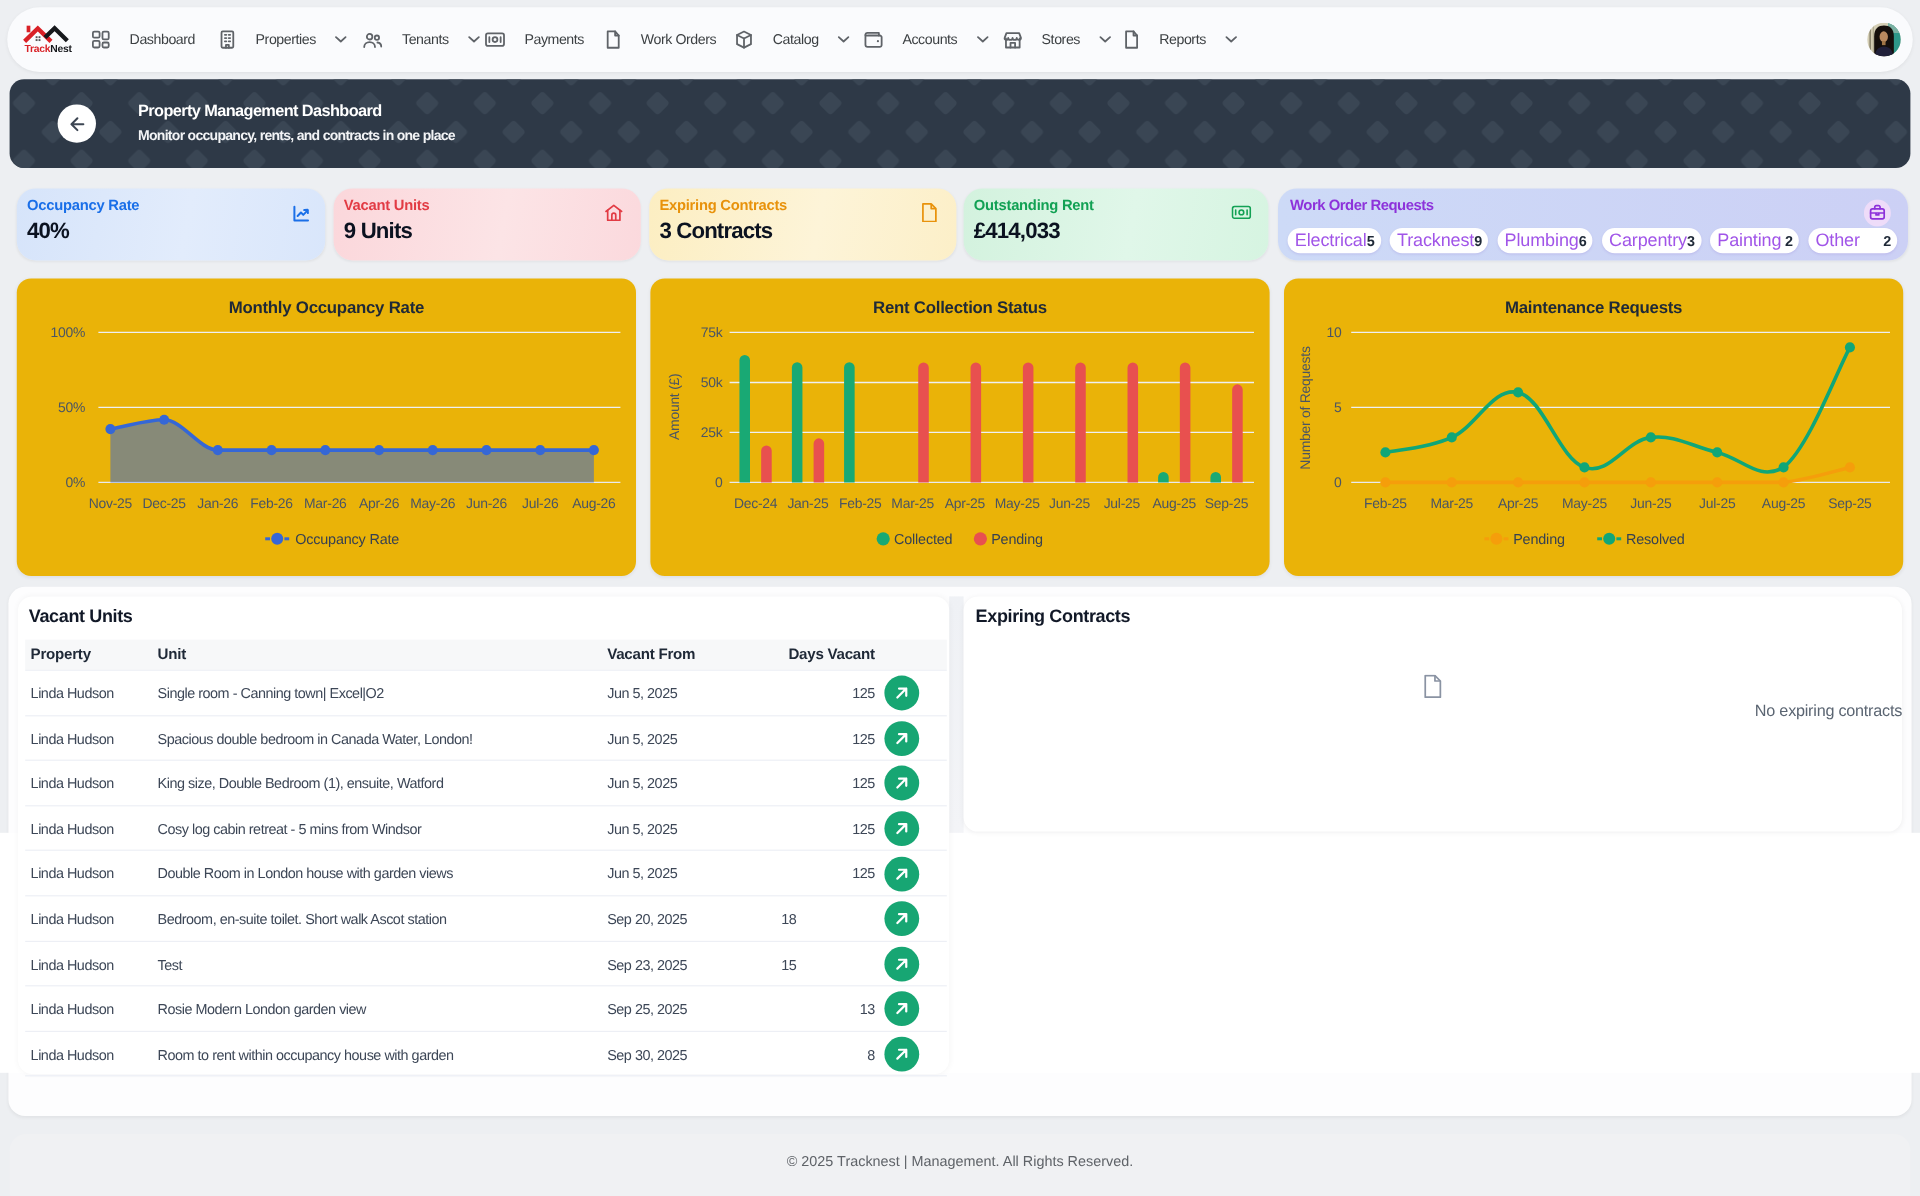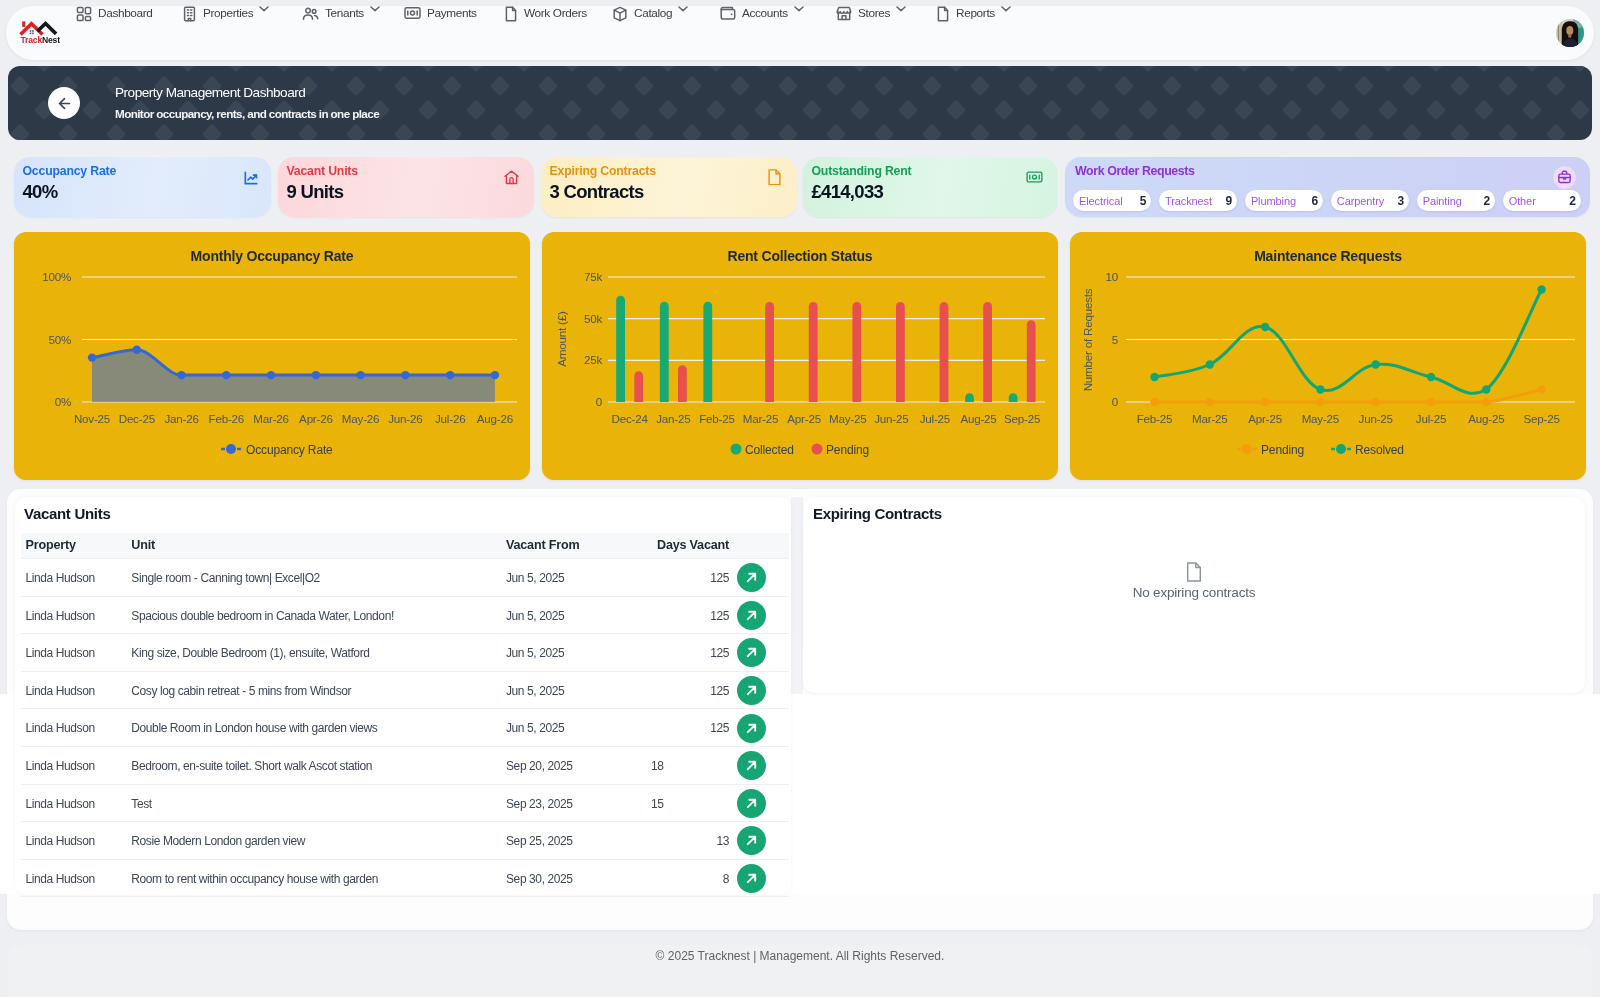--- a/index.html
+++ b/index.html
@@ -2,39 +2,39 @@
 <html><head>
 <meta charset="utf-8">
 <style>
 * { margin:0; padding:0; box-sizing:border-box; }
 html,body { width:1600px; height:997px; overflow:hidden; background:#edeff2;
   font-family:"Liberation Sans", sans-serif; position:relative; }
 .abs { position:absolute; }
 
 .nav { position:absolute; left:6px; top:6px; width:1588px; height:54px; background:#fafbfd;
   border-radius:27px; box-shadow:0 1px 3px rgba(60,64,67,.08); }
-.navitem { position:absolute; top:6px; height:54px; display:flex; align-items:flex-start; gap:6px;
+.navitem { position:absolute; top:6px; height:54px; display:flex; align-items:center; gap:16px;
   font-size:11.8px; color:#3c4043; font-weight:400; letter-spacing:-.35px; }
 .navitem svg { flex:0 0 auto; }
 
 .hero { position:absolute; left:8px; top:66px; width:1584px; height:74px; border-radius:12px;
   background:#2e3947; overflow:hidden; }
 .hero .back { position:absolute; left:40px; top:21px; width:32px; height:32px; border-radius:50%;
   background:#fff; display:flex; align-items:center; justify-content:center; }
-.hero h1 { position:absolute; left:107px; top:19px; font-size:13.6px; font-weight:400; color:#fff; letter-spacing:-.5px;}
+.hero h1 { position:absolute; left:107px; top:19px; font-size:13.6px; font-weight:700; color:#fff; letter-spacing:-.5px;}
 .hero p  { position:absolute; left:107px; top:41px; font-size:11.7px; font-weight:600; color:#f3f4f6; letter-spacing:-.6px; }
 
 .stat { position:absolute; top:156.5px; height:60px; border-radius:16px; box-shadow:0 1px 2px rgba(0,0,0,.05); }
 .stat .t { position:absolute; left:8.5px; top:7.5px; font-size:12.3px; font-weight:600; letter-spacing:-.2px; }
 .stat .v { position:absolute; left:8.5px; top:24px; font-size:18.5px; font-weight:700; color:#0b1220; letter-spacing:-.7px;}
 .stat .ic { position:absolute; top:10px; }
 .chiprow { position:absolute; left:8px; top:33.5px; width:508px; display:flex; gap:7.6px; }
 .chip { flex:1; height:21px; background:#fff; border-radius:11px; display:flex; align-items:center;
   justify-content:space-between; padding:0 5px 0 6px; box-shadow:0 1px 2px rgba(120,90,200,.18); }
-.chip span { font-size:11px; color:#a155e8; letter-spacing:-.1px; }
+.chip span { font-size:15px; color:#a155e8; letter-spacing:-.1px; }
 .chip b { font-size:12px; color:#1f2937; }
 
 .card { position:absolute; background:#eab308; border-radius:12px; box-shadow:0 1px 3px rgba(0,0,0,.06); }
 .chart { top:232px; width:516px; height:248px; }
 .ctitle { font:700 14px "Liberation Sans",sans-serif; fill:#1f2937; letter-spacing:-.2px; }
 .tick { font:400 11.6px "Liberation Sans",sans-serif; fill:#4b5563; letter-spacing:-.2px; }
 .leg { font:400 12px "Liberation Sans",sans-serif; fill:#374151; letter-spacing:-.15px; }
 
 .bleed { position:absolute; left:0; top:694px; width:1600px; height:200px; background:#fff; }
 .outer { position:absolute; left:7px; top:489px; width:1586px; height:441px; background:#fdfdfe;
@@ -47,21 +47,21 @@
 
 .thead { position:absolute; left:6px; top:35.5px; width:768px; height:25.5px; background:#f7f8f9; }
 .th { position:absolute; top:5px; font-size:12.6px; font-weight:700; color:#1f2937; letter-spacing:-.2px; }
 .trow { position:absolute; left:6px; width:768px; height:37.6px; border-top:1px solid #edeff5; }
 .td { position:absolute; top:12px; font-size:12px; color:#3d4757; letter-spacing:-.4px; }
 .gbtn { position:absolute; left:716px; top:4.3px; width:29px; height:29px; border-radius:50%;
   background:#17a673; display:flex; align-items:center; justify-content:center; }
 
 .footer { position:absolute; left:8px; top:945px; width:1584px; height:62px; background:#f0f1f3;
   border-radius:14px; text-align:center; }
-.footer span { display:inline-block; margin-top:4px; font-size:12px; color:#5f6368; }
+.footer span { display:inline-block; margin-top:16px; font-size:12px; color:#5f6368; }
 </style>
 </head>
 <body>
 
 <div class="nav"></div>
 <svg class="abs" style="left:19px;top:18px" width="48" height="28" viewBox="0 0 48 28">
 <rect x="3.2" y="3.4" width="3.1" height="5.5" fill="#d92127"></rect>
 <path d="M1.5 16.5L12.5 5.8l11 10.7" fill="none" stroke="#d92127" stroke-width="3.6"></path>
 <path d="M18.5 13.3L26.5 5.5l10.6 10.4" fill="none" stroke="#16181c" stroke-width="3.6"></path>
 <rect x="10.7" y="12.2" width="1.6" height="1.6" fill="#555"></rect>
@@ -501,15 +501,15 @@
       </div>
 </div>
 <div style="position:absolute;left:6px;top:399.4px;width:768px;border-top:1px solid #edeff5"></div>
 </div>
 <div class="empcard">
   <div class="seccap" style="left:10px;top:8px">Expiring Contracts</div>
   <svg style="position:absolute;left:382px;top:65px" width="18" height="20" viewBox="0 0 20 22" fill="none" stroke="#8a93a3" stroke-width="1.6" stroke-linejoin="round">
       <path d="M12 1H3v20h14V6l-5-5z"></path>
       <path d="M12 1v5h5"></path>
     </svg>
-  <div style="position:absolute;left:0;top:88px;width:782px;text-align:center;font-size:13.5px;color:#5b6572;letter-spacing:-.2px">No expiring contracts</div>
+  <div style="position:absolute;left:0;top:88px;width:782px;text-align:right;font-size:13.5px;color:#5b6572;letter-spacing:-.2px">No expiring contracts</div>
 </div>
 <div class="footer"><span>© 2025 Tracknest | Management. All Rights Reserved.</span></div>
 
 </body></html>

